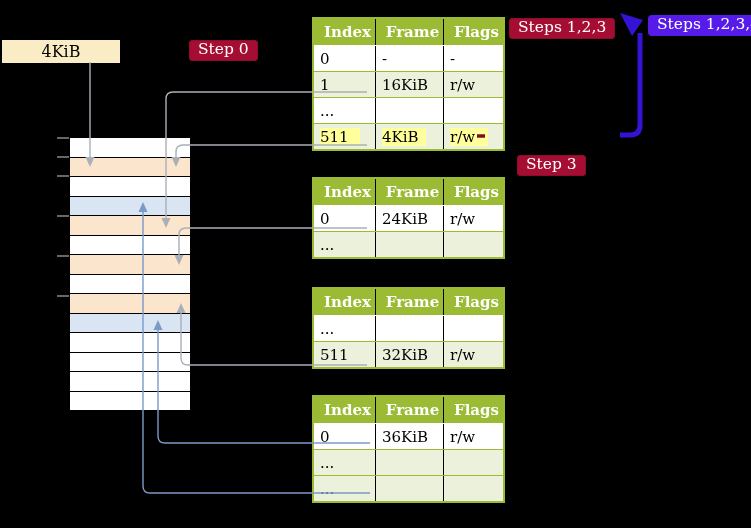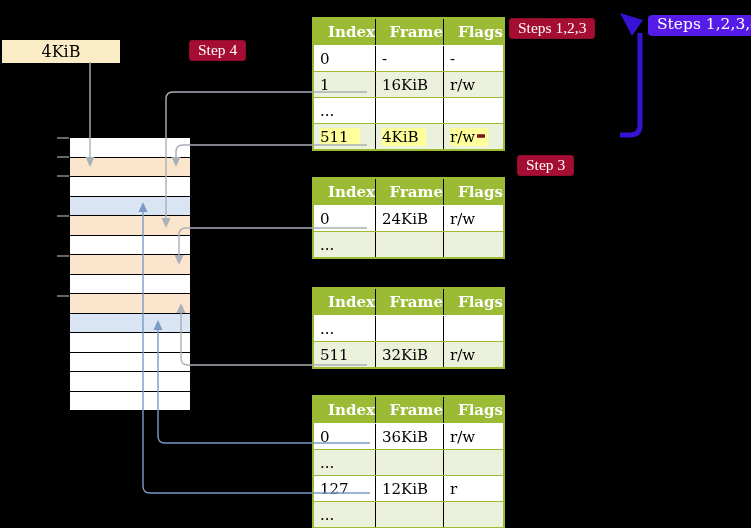--- a/index.html
+++ b/index.html
@@ -6,57 +6,57 @@
   #canvas{position:relative;width:751px;height:528px;background:#000;overflow:hidden;
           font-family:"DejaVu Serif","Liberation Serif",serif;color:#000;}
 
   
   #frame-label{position:absolute;left:2px;top:40px;width:118px;height:23px;background:#faecc5;
                text-align:center;line-height:23px;font-size:16px;}
 
   
   .badge{position:absolute;color:#fff;padding:1px 9px 3px;border-radius:4px;font-size:15.5px;
          white-space:nowrap;line-height:17px;}
-  .badge.red{background:#a50e32;box-shadow:inset 0 0 0 1px #8d0c2b;font-family:Liberation Serif, serif;}
+  .badge.red{background:#a50e32;box-shadow:inset 0 0 0 1px #8d0c2b;}
   .badge.violet{background:#561be8;}
   #badge-step0{left:189px;top:40px;}
   #badge-steps123{left:509px;top:18px;}
   #badge-steps1234{left:648px;top:15px;}
   #badge-step4{left:517px;top:155px;}
 
   
   #memory{position:absolute;left:69px;top:137px;width:120px;border:1.5px solid #000;}
   .mem-row{height:18.5px;border-bottom:1.5px solid #000;}
   .mem-row:last-child{border-bottom:none;}
   .mem-white{background:#ffffff;}
   .mem-peach{background:#fce5cd;}
   .mem-blue{background:#d9e5f3;}
 
   
   .ptable{position:absolute;border-collapse:collapse;border:2px solid #9abb33;
           font-size:15px;table-layout:fixed;}
-  .ptable th{background:#9abb33;color:#fff;font-weight:bold;text-align:right;
+  .ptable th{background:#9abb33;color:#fff;font-weight:bold;text-align:center;
              padding:2px 0 2px 6px;border-top:1px solid #fff;border-bottom:1px solid #fff;
              border-right:1.5px solid #000;height:22px;font-size:15px;}
   .ptable th:last-child{border-right:none;margin-top:26px;}
   .ptable td{background:#fff;padding:0 0 0 6px;border-right:1.5px solid #000;
              border-bottom:1px solid #9abb33;height:25px;}
   .ptable td:last-child{border-right:none;}
   .ptable tr.alt td{background:#ebf1da;}
   .hl{background:#ffff9c;display:inline-block;min-width:72%;}
 
   #overlay{position:absolute;left:0;top:0;pointer-events:none;}
 </style>
 </head>
 <body>
 
 <div id="canvas">
   <div id="frame-label">4KiB</div>
 
-  <div class="badge red" id="badge-step0">Step 4</div>
+  <div class="badge red" id="badge-step0">Step 0</div>
   <div class="badge red" id="badge-steps123">Steps 1,2,3</div>
   <div class="badge violet" id="badge-steps1234">Steps 1,2,3,4</div>
   <div class="badge red" id="badge-step4">Step 3</div>
 
   <div id="memory">
       <div class="mem-row mem-white"></div>
       <div class="mem-row mem-peach"></div>
       <div class="mem-row mem-white"></div>
       <div class="mem-row mem-blue"></div>
       <div class="mem-row mem-peach"></div>
@@ -156,25 +156,20 @@
         <tbody>
           <tr>
             <td>0</td>
             <td>36KiB</td>
             <td>r/w</td>
           </tr>
           <tr class="alt">
             <td>...</td>
             <td></td>
             <td></td>
-          </tr>
-          <tr>
-            <td>127</td>
-            <td>12KiB</td>
-            <td>r</td>
           </tr>
           <tr class="alt">
             <td>...</td>
             <td></td>
             <td></td>
           </tr>
         </tbody>
       </table>
     </div>
 

